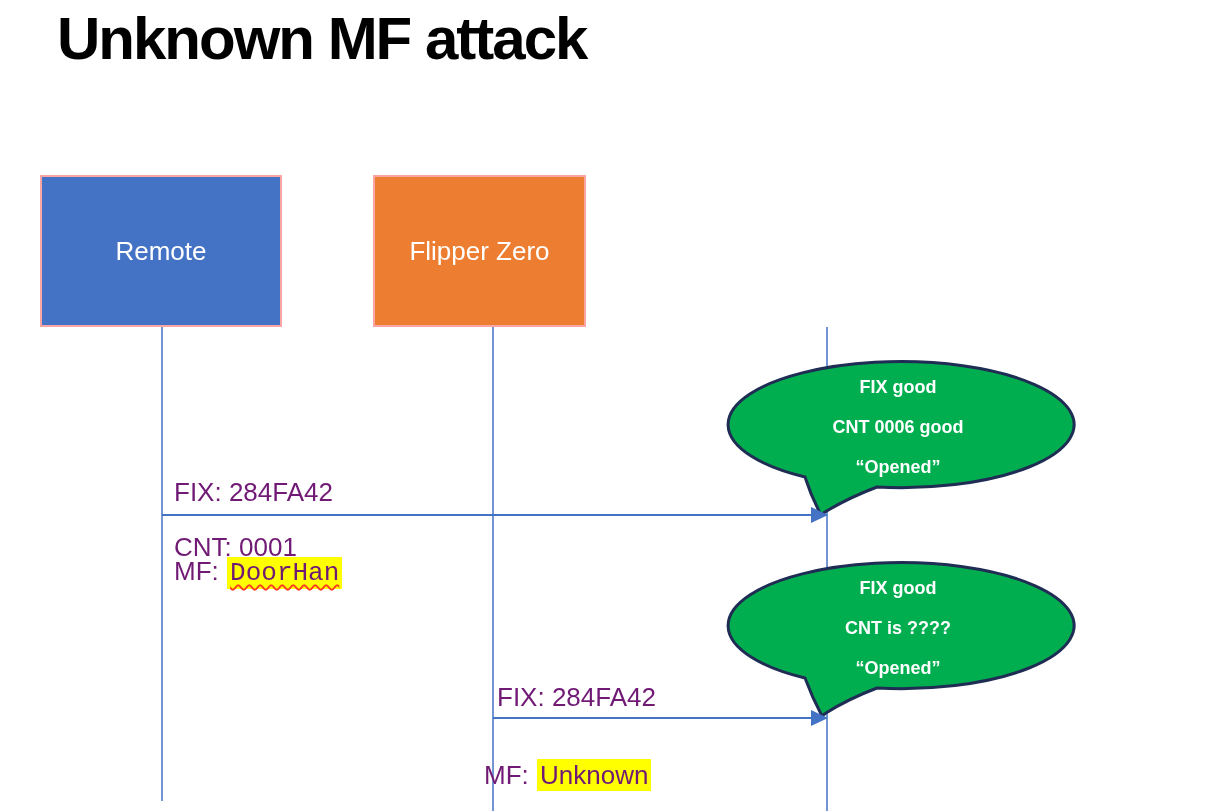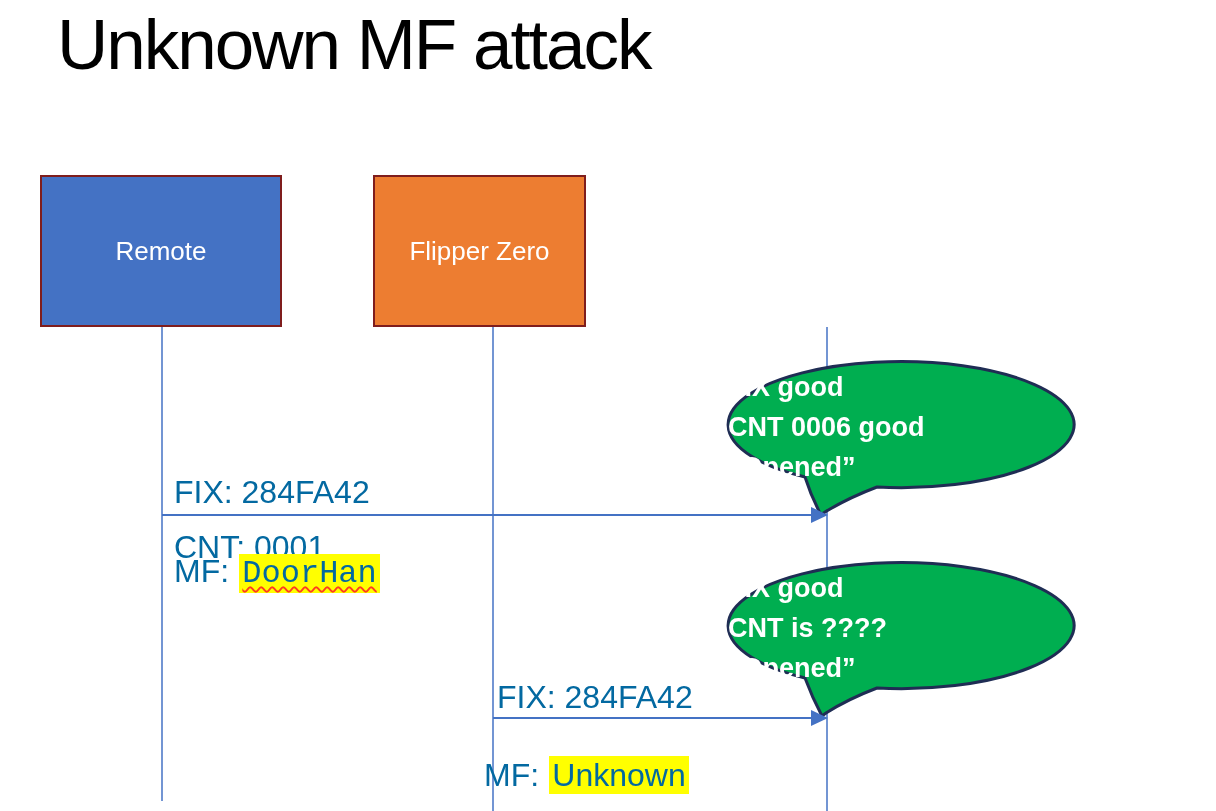--- a/index.html
+++ b/index.html
@@ -8,79 +8,80 @@
     width: 1216px;
     height: 811px;
     background: #ffffff;
     overflow: hidden;
     font-family: "Liberation Sans", sans-serif;
   }
   .slide-title {
     position: absolute;
     left: 57px;
     top: 4px;
-    font-size: 71px;
-    font-weight: 400;
+    font-size: 60px;
+    font-weight: 700;
     letter-spacing: -2px;
     color: #000000;
     white-space: nowrap;
   }
   .diagram-layer {
     position: absolute;
     left: 0; top: 0;
     width: 1216px; height: 811px;
     z-index: 1;
   }
   .actor {
     position: absolute;
     top: 175px;
     height: 152px;
-    border: 2px solid #7f1d1d;
+    border: 2px solid #fca5a5;
     box-sizing: border-box;
     display: flex;
     align-items: center;
     justify-content: center;
     z-index: 2;
   }
   .actor-remote   { left: 40px;  width: 242px; background: #4472C4; }
   .actor-flipper  { left: 373px; width: 213px; background: #ED7D31; }
   .actor-receiver { left: 707px; width: 240px; background: #00AE50; }
   .actor-label {
     color: #ffffff;
     font-size: 26px;
     white-space: nowrap;
   }
   .msg-label {
     position: absolute;
     z-index: 2;
-    font-size: 32px;
+    font-size: 26px;
     line-height: 30px;
-    color: #0369a1;
+    color: #701a75;
     white-space: nowrap;
   }
   .msg-prefix { margin-right: 0.32em; }
   .hl {
     background: #FFFF00;
     padding: 1px 3px;
   }
   .squiggly {
     text-decoration-line: underline;
     text-decoration-style: wavy;
     text-decoration-color: #FF3B1F;
     text-decoration-thickness: 2px;
     text-underline-offset: 4px;
     font-family: Liberation Mono, monospace;
   }
   .callout-text {
     position: absolute;
     left: 728px;
     width: 340px;
     z-index: 2;
+    text-align: center;
     color: #ffffff;
-    font-size: 27px;
+    font-size: 18px;
     font-weight: 600;
     line-height: 40px;
     white-space: nowrap;
   }
   .callout-1 { top: 367px; }
   .callout-2 { top: 568px; }
 </style>
 </head>
 <body>
 

